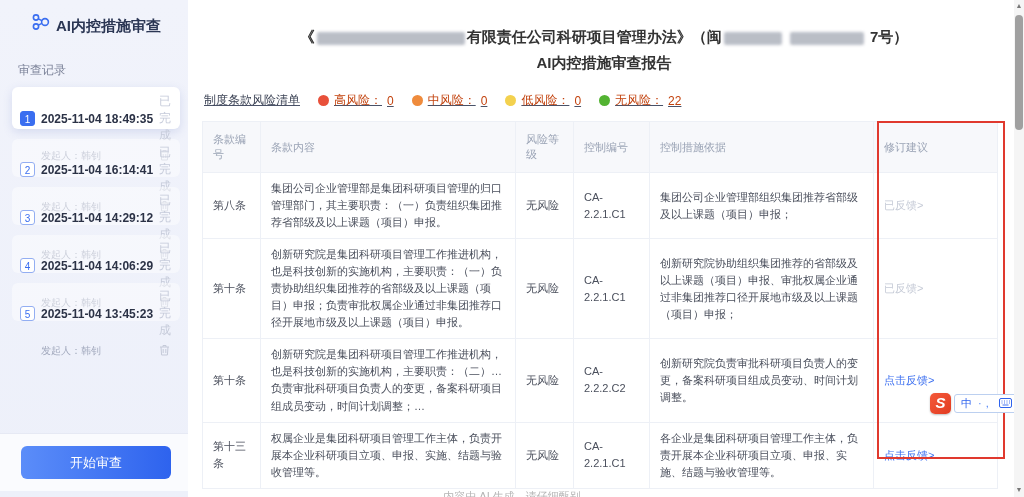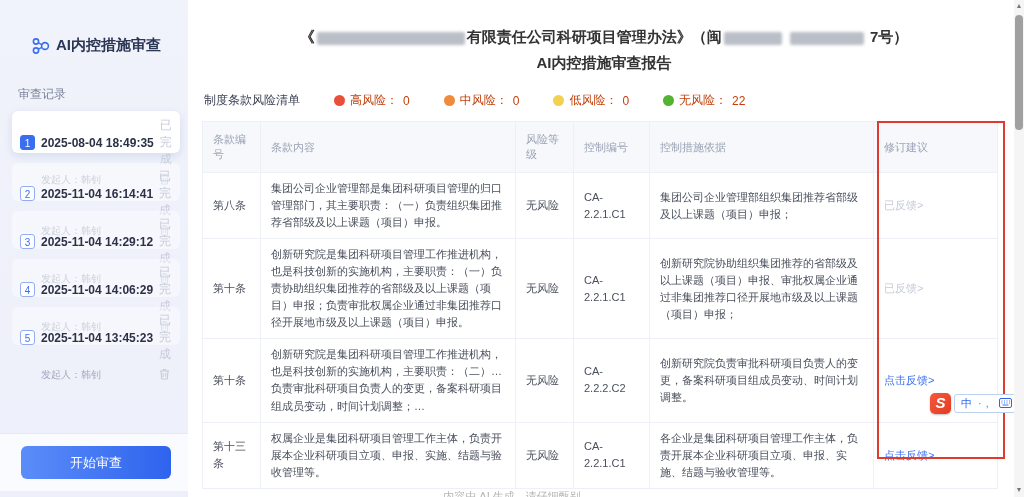--- a/index.html
+++ b/index.html
@@ -4,22 +4,22 @@
 <style>
   * { margin:0; padding:0; box-sizing:border-box; }
   html,body { width:1024px; height:497px; overflow:hidden; background:#fff;
               font-family:"Liberation Sans","DejaVu Sans",sans-serif; }
   body { position:relative; }
 
   
   .sidebar { position:absolute; left:0; top:0; width:192px; height:497px;
              background:linear-gradient(180deg,#f1f3fb 0%,#edf0fa 100%);
              box-shadow:2px 0 6px rgba(60,80,160,.06); }
-  .side-head { display:flex; align-items:flex-start; justify-content:center; gap:5px;
-               padding-top:36px; }
+  .side-head { display:flex; align-items:flex-end; justify-content:center; gap:5px;
+               padding-top:12px; }
   .side-head .app-title { font-size:15px; font-weight:bold; color:#2b3654; }
   .records-label { font-size:12px; color:#7b8298; margin:26px 0 8px 18px; }
   .record { position:relative; margin:0 12px 10px 12px; height:38px;
             border-radius:6px; padding:5px 8px 0 8px; background:rgba(255,255,255,.45); cursor:pointer; }
   .record.selected { background:#fff; box-shadow:0 3px 10px rgba(90,110,190,.18); height:42px; padding-top:6px; }
   .rec-line1 { display:flex; align-items:center; gap:6px; }
   .badge { width:15px; height:15px; border-radius:3px; font-size:10px; line-height:15px;
            text-align:center; color:#3a6ef0; background:#fff; border:1px solid #93aef2; flex:0 0 15px; }
   .record.selected .badge { background:#3a6ef0; color:#fff; border-color:#3a6ef0; }
   .rec-date { font-size:12px; font-weight:bold; color:#2b3246; white-space:nowrap; }
@@ -34,22 +34,22 @@
                background:linear-gradient(90deg,#5b8df9,#2e63ee); color:#fff; font-size:13px; }
 
   
   .main { position:absolute; left:188px; top:0; width:832px; height:497px; background:#fff; }
   .report-title { text-align:center; margin-top:24px; font-size:15px; font-weight:bold;
                   color:#333; line-height:26px; }
   .redact { display:inline-block; height:13px; background:#a9aeb9; border-radius:2px;
             vertical-align:middle; filter:blur(1.5px); opacity:.8; margin:0 2px; }
   .note { text-align:right; font-size:11px; color:#5a5a5a; margin:16px 22px 0 0; }
 
-  .risk-row { display:flex; align-items:center; gap:34px; margin:16px 0 0 16px;
-              font-size:12px; color:#4a5268; }
+  .risk-row { display:flex; align-items:center; gap:18px; margin:16px 0 0 16px;
+              font-size:12px; color:#4a5268;text-decoration:underline; }
   .risk-item { display:flex; align-items:center; gap:5px; color:#c2410c; }
   .dot { width:11px; height:11px; border-radius:50%; display:inline-block; }
   .dot-high { background:#e8503a; } .dot-mid { background:#ef8b3c; }
   .dot-low  { background:#f3d14e; } .dot-none { background:#53b332; }
 
   table.report { border-collapse:collapse; margin:12px 0 0 14px; width:795px;
                  table-layout:fixed; font-size:11px; color:#4a4f5c; }
   table.report th { background:#f7f8fb; color:#9aa3b5; font-weight:normal; text-align:left;
                     padding:10px 10px; border:1px solid #edf0f6; font-size:11px; }
   table.report td { border:1px solid #edf0f6; padding:7px 10px; line-height:1.55;
@@ -96,21 +96,21 @@
       </svg>
     </span>
     <span class="app-title">AI内控措施审查</span>
   </div>
 
   <div class="records-label">审查记录</div>
 
   <div class="record selected">
     <div class="rec-line1">
       <span class="badge">1</span>
-      <span class="rec-date">2025-08-04 18:49:35</span>
+      <span class="rec-date">2025-11-04 18:49:35</span>
       <span class="rec-status">已完成</span>
     </div>
     <div class="rec-line2">
       <span class="rec-initiator">发起人：韩钊</span>
       <span class="trash">
         <svg width="11" height="12" viewBox="0 0 11 12">
             <path d="M1 3h9M4 3V1.5h3V3M2 3l.6 8h5.8L9 3M4.2 5v4M6.8 5v4" fill="none" stroke="#c5cad9" stroke-width="1"></path>
           </svg>
       </span>
     </div>

